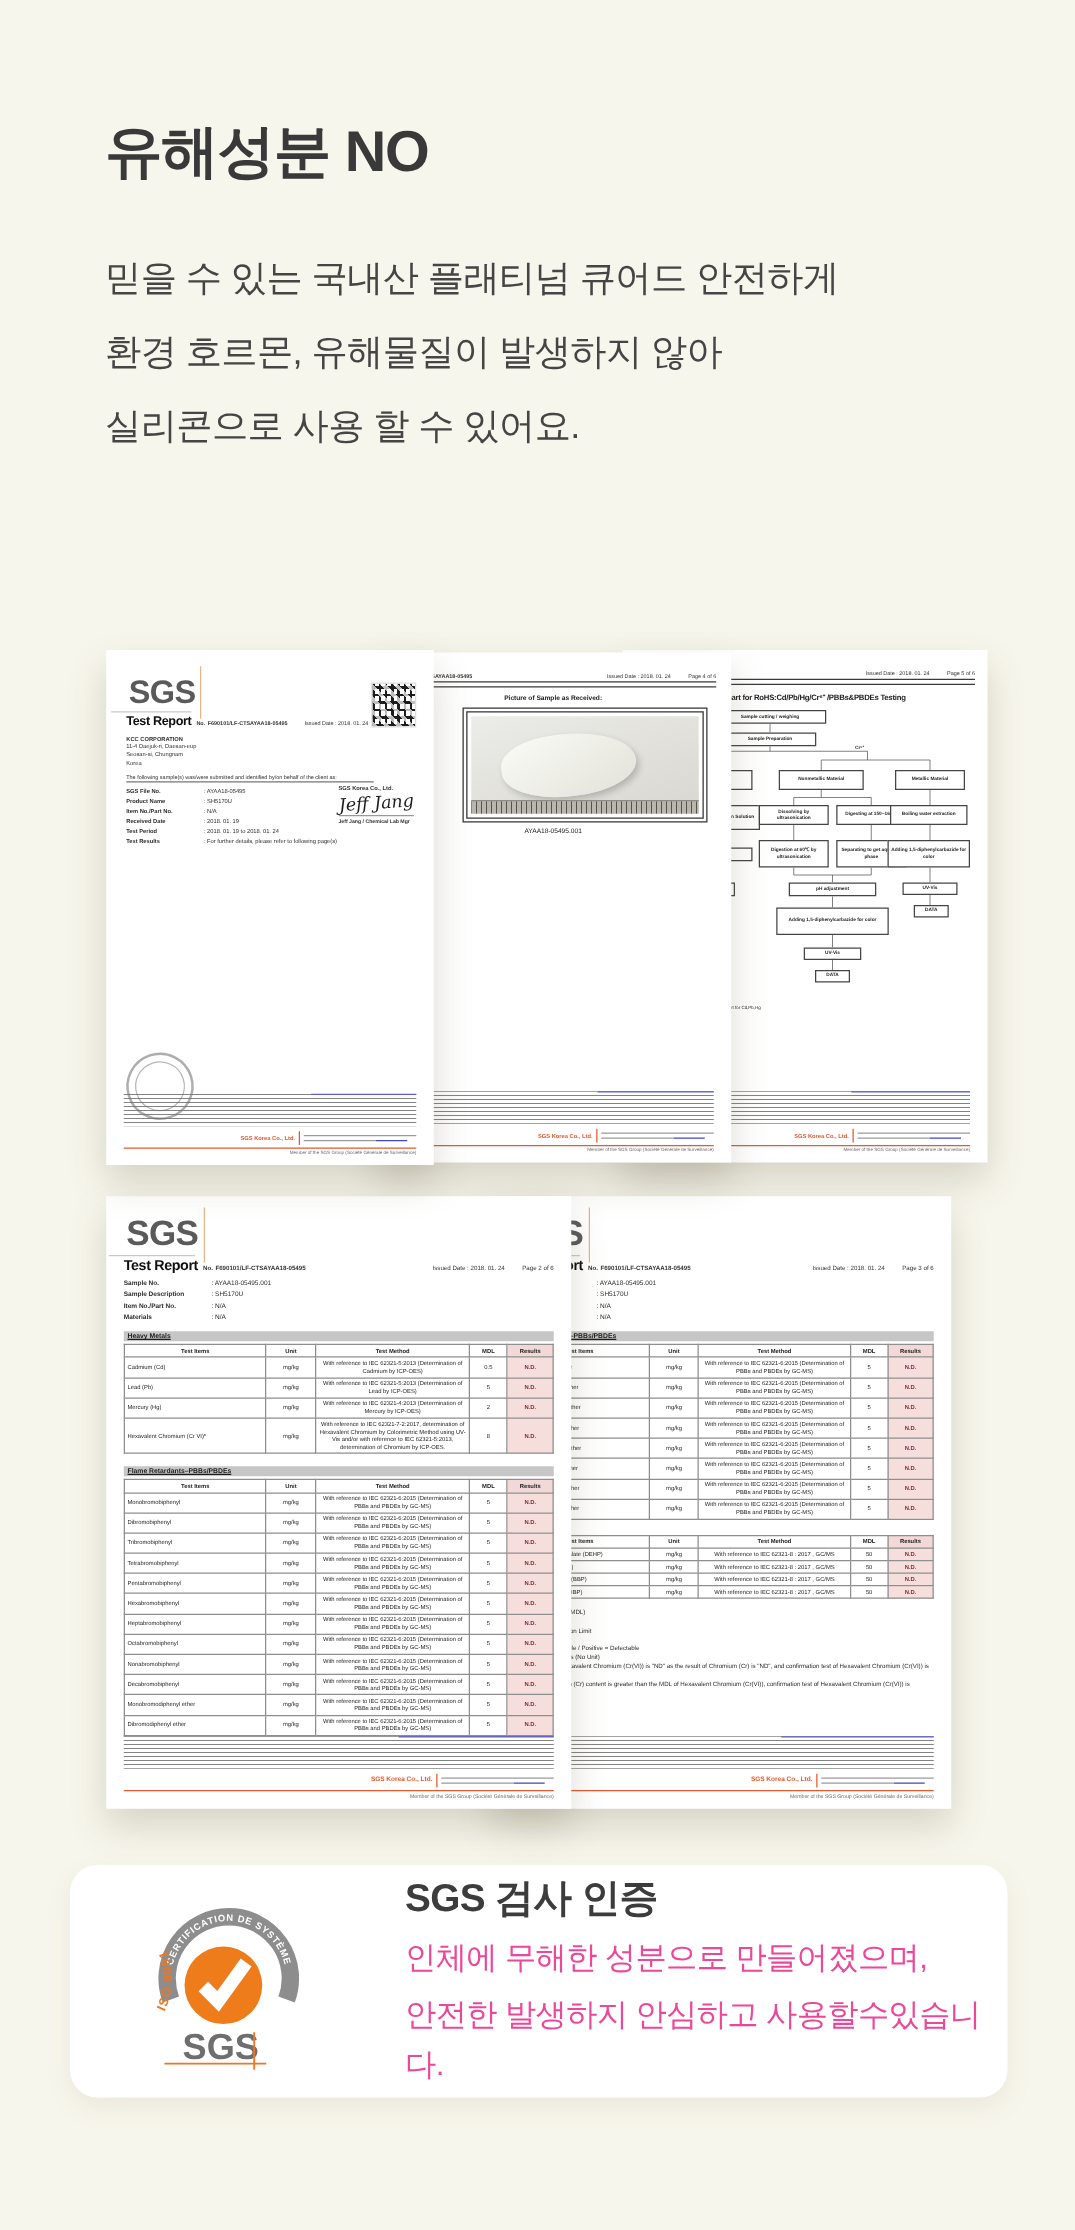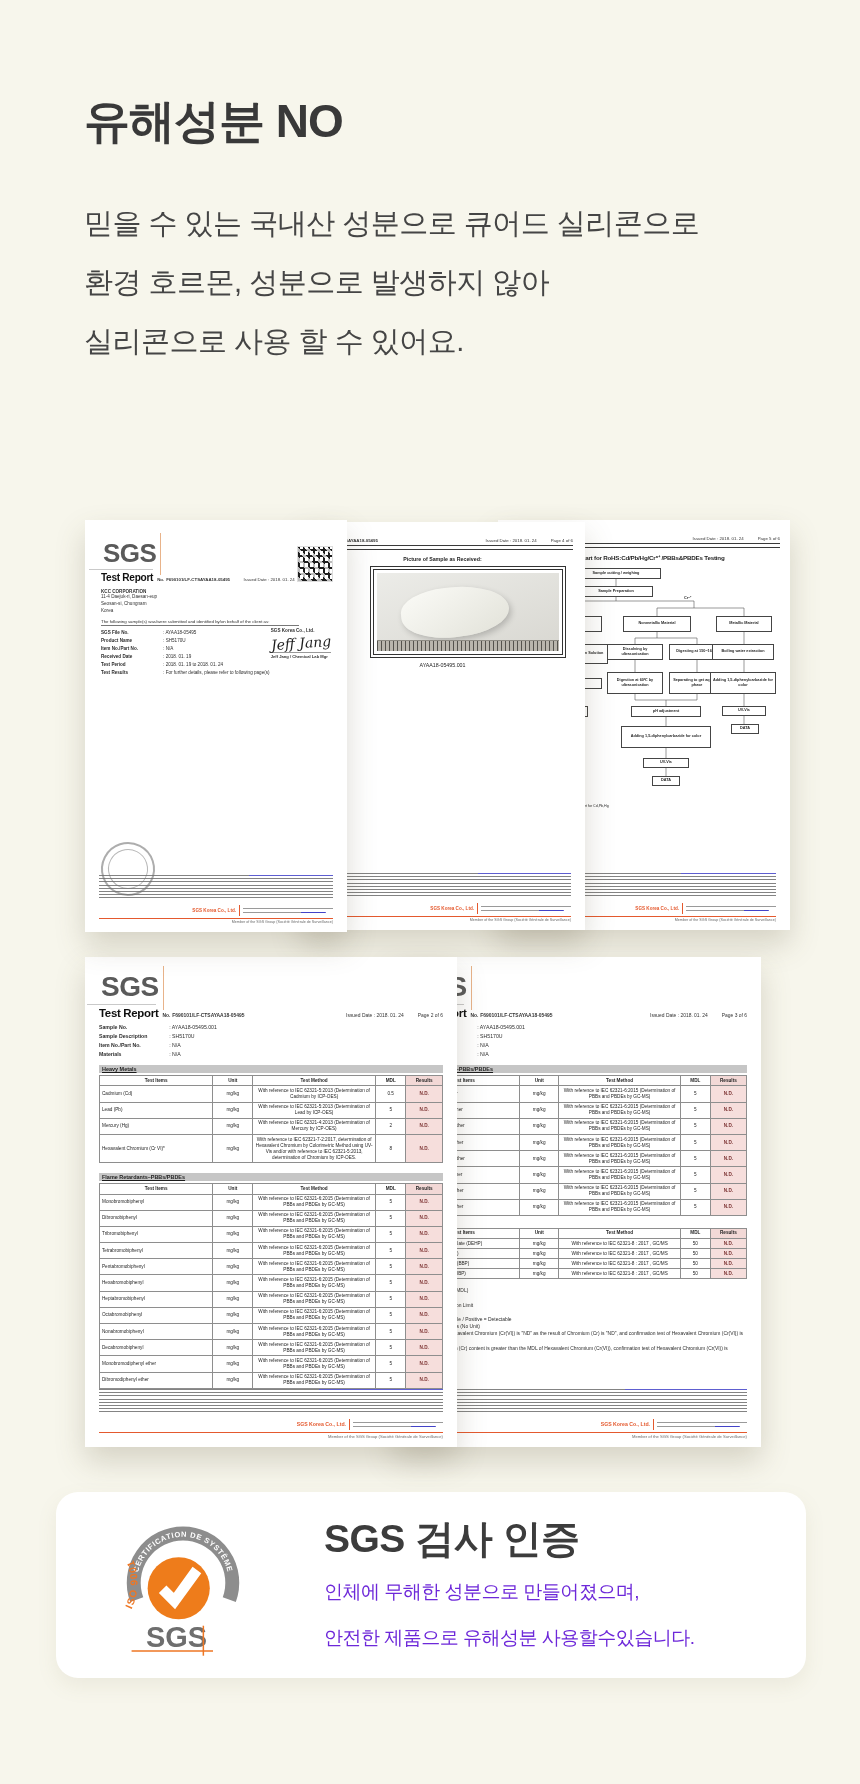--- a/index.html
+++ b/index.html
@@ -78,34 +78,34 @@
   .flabel2{position:absolute;font-size:3.8px;font-weight:bold;color:#1f1f1f;}
   .flow svg{position:absolute;left:0;top:0;}
   .flow-note{position:absolute;left:2px;top:236px;font-size:3.6px;color:#2a2a2a;}
   .notes{font-size:0.95em;line-height:1.45;color:#2c2c2c;margin-top:8px;}
 
   
   .card{position:absolute;left:56px;top:1492px;width:750px;height:186px;background:#fff;border-radius:22px;
         box-shadow:0 8px 20px rgba(140,130,90,.10);display:flex;align-items:center;}
   .badge{margin-left:52px;flex:none;}
   .card-text{margin-left:66px;}
-  .card-title{font-size:39px;font-weight:800;color:#3c3c3c;letter-spacing:-0.5px;}
-  .card-line{font-size:19px;line-height:40px;color:#6d28d9;margin-top:6px;letter-spacing:-0.5px;}
+  .card-title{font-size:31px;font-weight:800;color:#3c3c3c;letter-spacing:-0.5px;}
+  .card-line{font-size:25px;line-height:40px;color:#ec4899;margin-top:6px;letter-spacing:-0.5px;}
   .card-line:first-of-type{margin-top:12px;}
 </style>
 </head>
 <body>
 
 <div class="canvas">
 
   <div class="intro">
     <div class="t">유해성분 NO</div>
     <div class="para">
-      <div>믿을 수 있는 국내산 성분으로 큐어드 실리콘으로</div>
-      <div>환경 호르몬, 성분으로 발생하지 않아</div>
+      <div>믿을 수 있는 국내산 플래티넘 큐어드 안전하게</div>
+      <div>환경 호르몬, 유해물질이 발생하지 않아</div>
       <div>실리콘으로 사용 할 수 있어요.</div>
     </div>
   </div>
 
   <div class="doc" style="left:498px;top:520px;width:292px;height:410px;z-index:1;font-size:4.6px;">
     <div class="doc-inner" style="padding:12px 10px;">
       <div class="rep-head">
         <span class="rep-no">F690101/LF-CTSAYAA18-05495</span>
         <span class="issued">
           <span>Issued Date :</span> <span>2018. 01. 24</span></span>
@@ -651,17 +651,17 @@
       </text>
       <circle cx="66" cy="69" r="29" fill="#ee7c1b"></circle>
       <path d="M 51 70 L 62 81 L 83 52" fill="none" stroke="#ffffff" stroke-width="10"></path>
       <text x="64" y="124" font-size="27" font-weight="bold" fill="#6e6e6e" text-anchor="middle">SGS</text>
       <line x1="22" y1="127.5" x2="98" y2="127.5" stroke="#ee7623" stroke-width="1.4"></line>
       <line x1="89" y1="104" x2="89" y2="132" stroke="#ee7623" stroke-width="1.4"></line>
     </svg>
     <div class="card-text">
       <div class="card-title">SGS 검사 인증</div>
       <div class="card-line">인체에 무해한 성분으로 만들어졌으며,</div>
-      <div class="card-line">안전한 제품으로 유해성분 사용할수있습니다.</div>
+      <div class="card-line">안전한 발생하지 안심하고 사용할수있습니다.</div>
     </div>
   </div>
 
 </div>
 
 </body></html>

